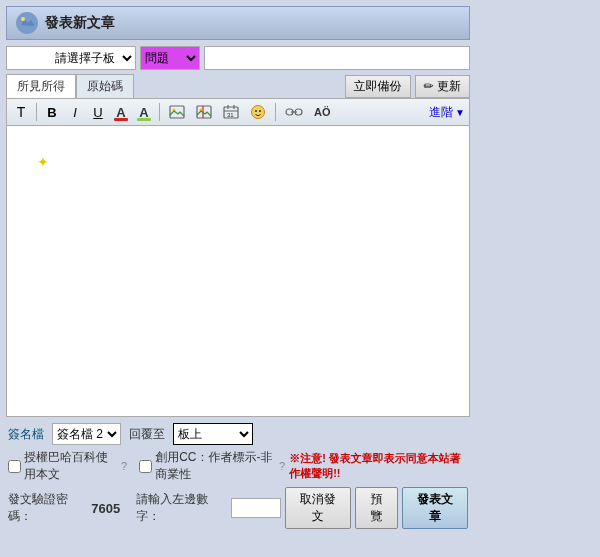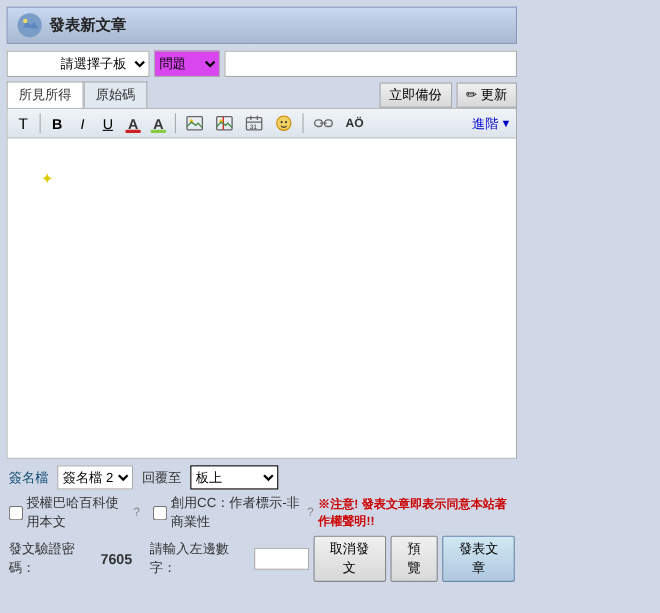--- a/index.html
+++ b/index.html
@@ -261,21 +261,21 @@
       cursor: pointer;
       border-radius: 2px;
     }
     .btn-post {
       background: linear-gradient(to bottom, #d0e8f0, #b0c8e0);
       border: 1px solid #6688aa;
       padding: 3px 10px;
       font-size: 12px;
       cursor: pointer;
       border-radius: 2px;
-      font-weight: normal;
+      font-weight: bold;
     }
     .font-bold { font-weight: bold; }
     .font-italic { font-style: italic; }
     .font-underline { text-decoration: underline; }
   </style>
 </head>
 <body>
 
 <div class="page-container">
 

